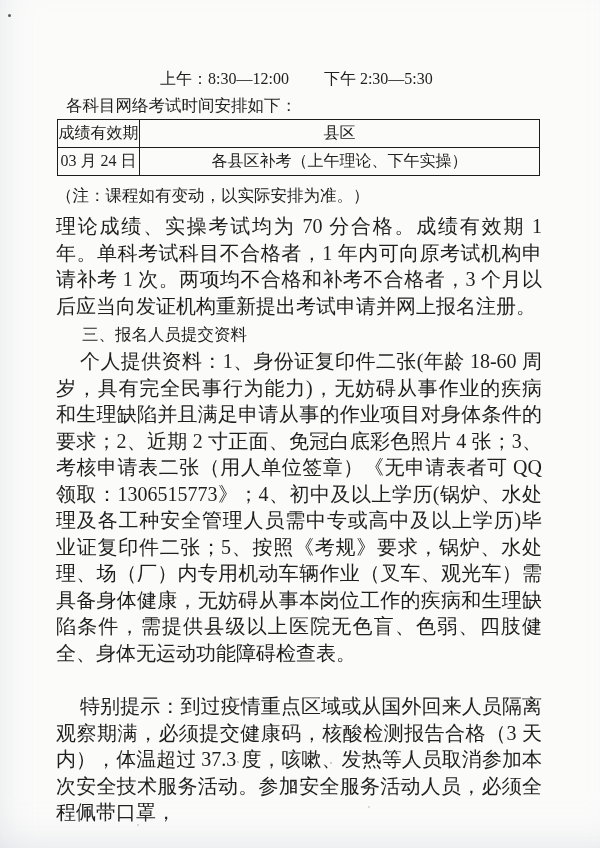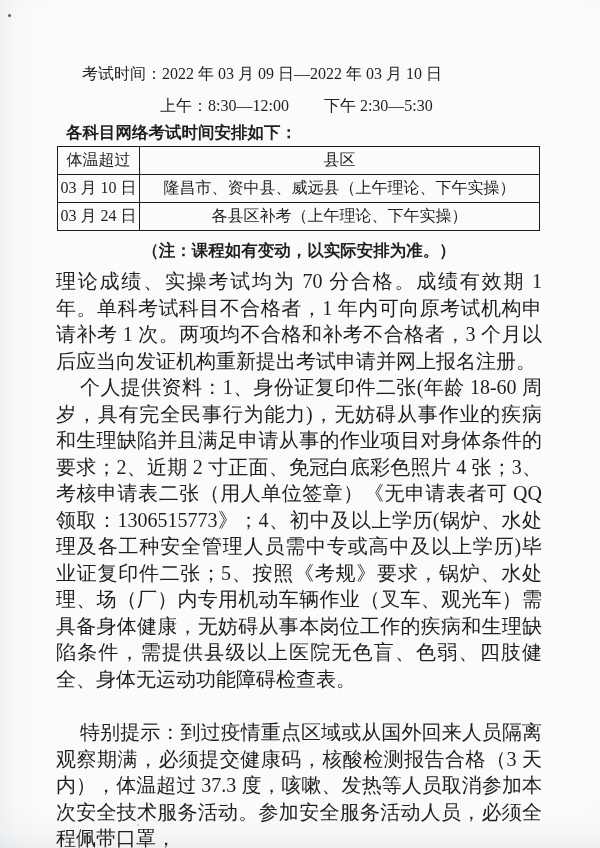--- a/index.html
+++ b/index.html
@@ -27,21 +27,21 @@
   }
   p { margin: 0; }
   .line {
     font-size: 16px;
     line-height: 27px;
     white-space: nowrap;
   }
   .exam-line1 { margin-left: 26px; }
   .exam-line2 { margin-left: 104px; margin-top: 5px; }
   .afternoon-span { margin-left: 35px; }
-  .bold { font-weight: 700; }
+  .bold { font-weight: 400; }
   .schedule-intro {
     font-size: 16.5px;
     line-height: 22px;
     margin-top: 3px;
     margin-left: 10px;
   }
   table.schedule {
     border-collapse: collapse;
     table-layout: fixed;
     width: 483px;
@@ -59,21 +59,20 @@
     font-weight: normal;
     overflow: hidden;
     white-space: nowrap;
   }
   .col-time { width: 81px; }
   .note-line {
     font-size: 16.5px;
     line-height: 27px;
     margin-top: 6px;
     white-space: nowrap;
-    text-align: center;
   }
   .para {
     font-size: 20px;
     line-height: 26.5px;
     text-align: justify;
     text-justify: inter-character;
   }
   .para-scoring { margin-top: 4px; }
   .section-heading {
     font-size: 16.5px;
@@ -111,47 +110,43 @@
 
   <div class="speck speck-a"></div>
   <div class="speck speck-b"></div>
   <div class="speck speck-c"></div>
   <div class="speck speck-d"></div>
   <div class="speck speck-e"></div>
   <div class="speck speck-f"></div>
 
   <div class="content">
 
-    <p class="line exam-line1"><span>考试时间：</span><span>2022 年 03 月 09 日—2022 年 03 月 10 日</span></p>
 
     <p class="line exam-line2"><span>上午：8:30—12:00</span><span class="afternoon-span">下午 2:30—5:30</span></p>
 
     <p class="schedule-intro bold">各科目网络考试时间安排如下：</p>
 
     <table class="schedule">
       <tbody>
         <tr>
-          <th class="col-time">体温超过</th>
+          <th class="col-time">成绩有效期</th>
           <th>县区</th>
-        </tr>
-        <tr>
-          <td>03 月 10 日</td>
-          <td>隆昌市、资中县、威远县（上午理论、下午实操）</td>
         </tr>
         <tr>
           <td>03 月 24 日</td>
           <td>各县区补考（上午理论、下午实操）</td>
         </tr>
       </tbody>
     </table>
 
     <p class="note-line bold">（注：课程如有变动，以实际安排为准。）</p>
 
     <p class="para para-scoring">理论成绩、实操考试均为 70 分合格。成绩有效期 1 年。单科考试科目不合格者，1 年内可向原考试机构申请补考 1 次。两项均不合格和补考不合格者，3 个月以后应当向发证机构重新提出考试申请并网上报名注册。</p>
 
+    <p class="section-heading bold">三、报名人员提交资料</p>
 
     <p class="para para-indent para-materials">个人提供资料：1、身份证复印件二张(年龄 18-60 周岁，具有完全民事行为能力)，无妨碍从事作业的疾病和生理缺陷并且满足申请从事的作业项目对身体条件的要求；2、近期 2 寸正面、免冠白底彩色照片 4 张；3、考核申请表二张（用人单位签章）《无申请表者可 QQ 领取：1306515773》；4、初中及以上学历(锅炉、水处理及各工种安全管理人员需中专或高中及以上学历)毕业证复印件二张；5、按照《考规》要求，锅炉、水处理、场（厂）内专用机动车辆作业（叉车、观光车）需具备身体健康，无妨碍从事本岗位工作的疾病和生理缺陷条件，需提供县级以上医院无色盲、色弱、四肢健全、身体无运动功能障碍检查表。</p>
 
     <p class="para para-indent para-special">特别提示：到过疫情重点区域或从国外回来人员隔离观察期满，必须提交健康码，核酸检测报告合格（3 天内），体温超过 37.3 度，咳嗽、发热等人员取消参加本次安全技术服务活动。参加安全服务活动人员，必须全程佩带口罩，</p>
 
   </div>
 
   <div class="page-number">2</div>
 
 </div>

